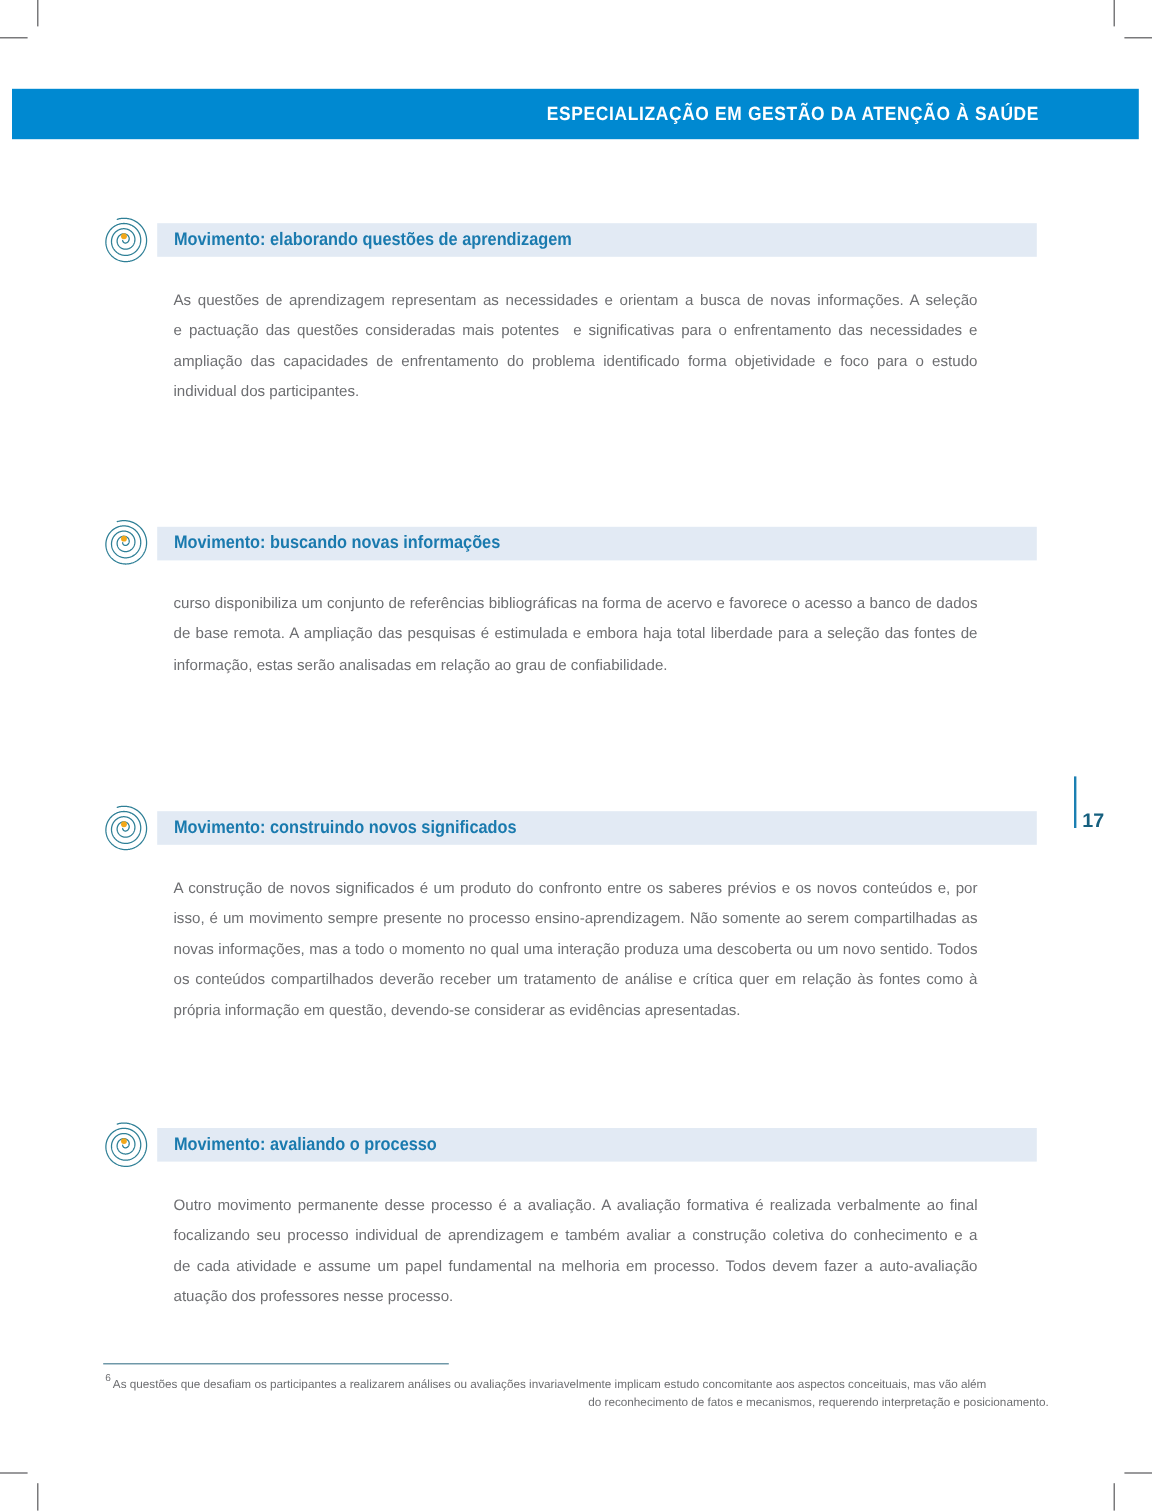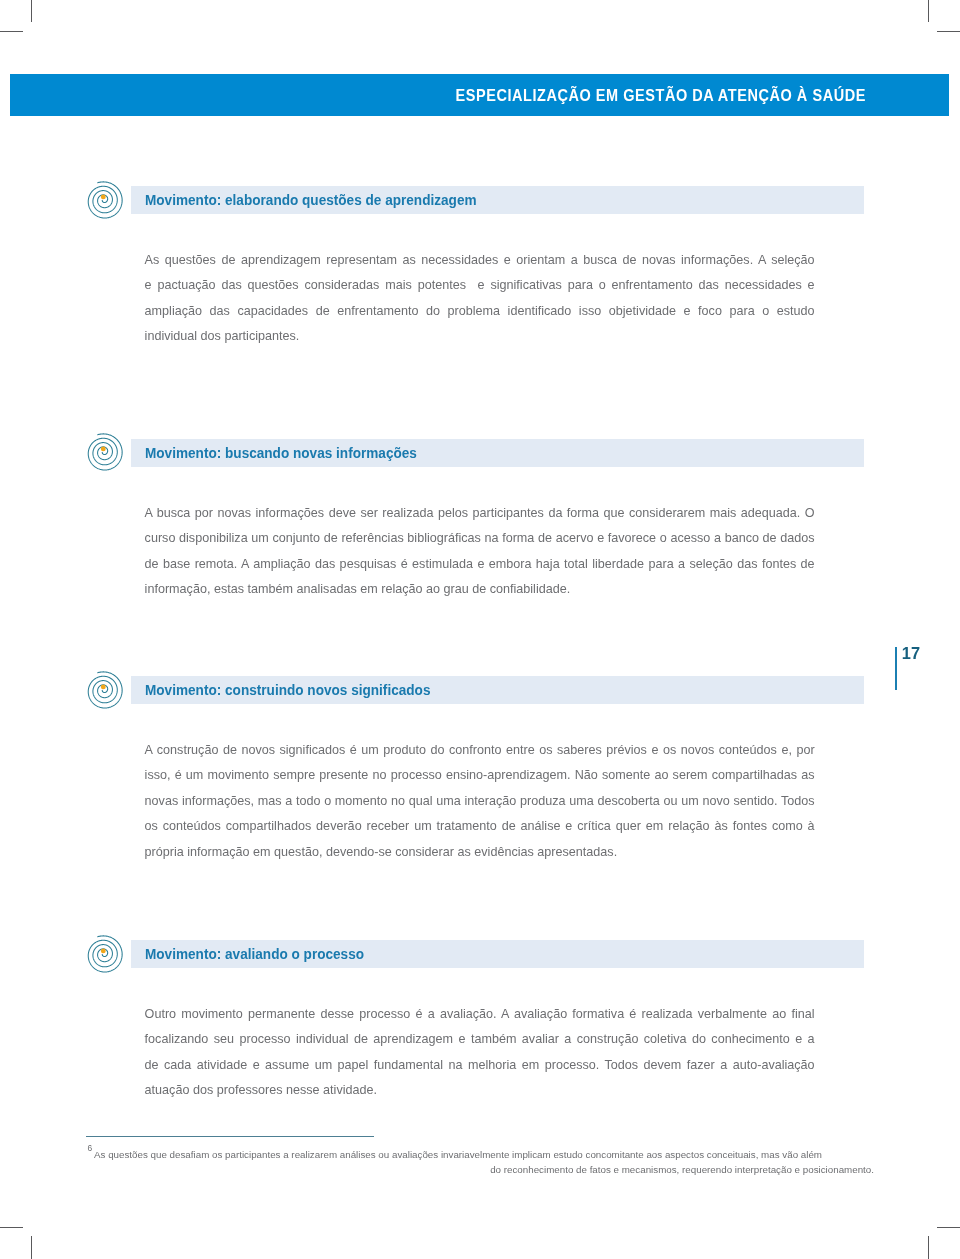--- a/index.html
+++ b/index.html
@@ -33,36 +33,36 @@
     position:absolute; left:131px; top:0; width:733px; height:28px;
     background:#e2eaf4;
   }
   .sec-title {
     position:absolute; left:144.6px; top:0; height:28px; line-height:27.6px;
     color:#1a7aae; font-size:15.1px; font-weight:700; white-space:nowrap;
     transform:scaleX(0.9005); transform-origin:left center;
   }
   .spiral { position:absolute; left:83px; top:-7.3px; width:44px; height:44px; }
 
-  .sec-body { position:absolute; left:144.6px; top:62px; width:670px; }
+  .sec-body { position:absolute; left:144.6px; top:52px; width:670px; }
   .tline {
     display:block; width:670px; transform:translateZ(0);
     color:#6d6e71; font-size:12.6px; height:25.5px; line-height:25.5px;
     text-align:justify; text-align-last:justify;
     white-space:pre-wrap;
   }
   .tline.last { text-align:right; text-align-last:left; }
 
   
   .pagenum-rule {
     position:absolute; left:894.9px; top:647.1px; width:2.1px; height:42.5px;
     background:#1b7fb2;
   }
   .pagenum {
-    position:absolute; left:901.8px; top:645px; height:16px; line-height:16px;
+    position:absolute; left:901.8px; top:676px; height:16px; line-height:16px;
     color:#16607f; font-size:16.4px; font-weight:700; letter-spacing:0.05px;
     transform:translateZ(0);
   }
 
   
   .fn-rule {
     position:absolute; left:86px; top:1136px; width:288px; height:1px;
     background:#4d7f93;
   }
   .footnote {
@@ -93,37 +93,36 @@
   <div class="section" style="top:185.8px;">
     <div class="sec-band"></div>
     <span class="spiral"><svg width="44" height="44" viewBox="0 0 44 44">
           <path d="M14.70 3.73L15.35 3.54L16.01 3.38L16.68 3.24L17.34 3.12L18.01 3.02L18.68 2.95L19.35 2.91L20.01 2.88L20.68 2.88L21.34 2.91L22.00 2.95L22.65 3.02L23.30 3.11L23.95 3.22L24.59 3.35L25.22 3.51L25.84 3.68L26.45 3.88L27.06 4.09L27.66 4.33L28.24 4.58L28.81 4.85L29.38 5.14L29.93 5.45L30.47 5.77L30.99 6.12L31.50 6.47L32.00 6.85L32.49 7.24L32.96 7.64L33.41 8.06L33.85 8.49L34.27 8.93L34.68 9.39L35.07 9.85L35.44 10.33L35.80 10.82L36.14 11.32L36.46 11.83L36.76 12.34L37.05 12.87L37.32 13.40L37.57 13.94L37.80 14.48L38.02 15.03L38.21 15.59L38.39 16.15L38.55 16.71L38.69 17.28L38.81 17.85L38.92 18.43L39.00 19.00L39.07 19.58L39.11 20.16L39.14 20.73L39.15 21.31L39.15 21.89L39.12 22.46L39.07 23.03L39.01 23.60L38.93 24.17L38.83 24.73L38.72 25.29L38.58 25.85L38.43 26.40L38.26 26.94L38.08 27.48L37.88 28.01L37.66 28.53L37.42 29.05L37.17 29.56L36.90 30.06L36.62 30.55L36.32 31.03L36.01 31.50L35.68 31.96L35.33 32.41L34.97 32.85L34.60 33.28L34.22 33.69L33.82 34.09L33.40 34.48L32.98 34.86L32.54 35.22L32.10 35.57L31.64 35.90L31.16 36.22L30.68 36.52L30.19 36.81L29.69 37.08L29.18 37.33L28.67 37.57L28.14 37.79L27.61 37.99L27.07 38.18L26.52 38.34L25.97 38.49L25.41 38.62L24.85 38.73L24.28 38.83L23.71 38.90L23.14 38.95L22.57 38.99L21.99 39.01L21.42 39.00L20.84 38.98L20.26 38.93L19.69 38.87L19.12 38.79L18.55 38.69L17.98 38.56L17.42 38.42L16.86 38.26L16.31 38.08L15.77 37.88L15.23 37.66L14.70 37.43L14.17 37.17L13.66 36.90L13.16 36.60L12.66 36.29L12.18 35.97L11.71 35.62L11.25 35.26L10.80 34.88L10.37 34.49L9.95 34.08L9.55 33.66L9.16 33.23L8.79 32.78L8.43 32.31L8.09 31.84L7.77 31.35L7.47 30.85L7.18 30.34L6.91 29.83L6.66 29.30L6.43 28.76L6.22 28.22L6.03 27.67L5.86 27.11L5.71 26.55L5.58 25.98L5.47 25.41L5.38 24.84L5.31 24.26L5.27 23.69L5.24 23.11L5.24 22.53L5.25 21.96L5.29 21.38L5.35 20.81L5.43 20.24L5.52 19.68L5.64 19.12L5.78 18.57L5.94 18.02L6.12 17.48L6.32 16.95L6.53 16.42L6.76 15.91L7.02 15.40L7.29 14.91L7.57 14.43L7.87 13.96L8.19 13.50L8.53 13.06L8.88 12.62L9.24 12.21L9.62 11.80L10.01 11.42L10.41 11.05L10.82 10.69L11.25 10.35L11.68 10.03L12.13 9.72L12.58 9.43L13.05 9.16L13.52 8.90L13.99 8.67L14.48 8.45L14.97 8.25L15.46 8.07L15.96 7.90L16.46 7.76L16.97 7.63L17.48 7.52L17.98 7.43L18.49 7.36L19.00 7.31L19.51 7.27L20.02 7.25L20.52 7.25L21.03 7.27L21.53 7.30L22.02 7.36L22.52 7.42L23.00 7.51L23.48 7.61L23.96 7.73L24.43 7.86L24.89 8.01L25.34 8.17L25.79 8.35L26.23 8.54L26.66 8.75L27.08 8.97L27.49 9.20L27.89 9.44L28.28 9.70L28.66 9.97L29.03 10.25L29.39 10.54L29.74 10.84L30.07 11.15L30.39 11.47L30.71 11.79L31.00 12.13L31.29 12.48L31.57 12.83L31.83 13.19L32.07 13.56L32.31 13.93L32.53 14.31L32.74 14.69L32.94 15.08L33.12 15.47L33.29 15.87L33.45 16.27L33.59 16.68L33.72 17.09L33.84 17.49L33.94 17.91L34.03 18.32L34.10 18.74L34.17 19.15L34.22 19.57L34.25 19.98L34.28 20.40L34.29 20.82L34.29 21.23L34.27 21.64L34.24 22.06L34.20 22.47L34.15 22.87L34.08 23.28L34.01 23.68L33.91 24.08L33.81 24.47L33.70 24.86L33.57 25.25L33.43 25.63L33.28 26.01L33.12 26.38L32.95 26.75L32.76 27.11L32.57 27.46L32.36 27.81L32.15 28.15L31.92 28.49L31.68 28.81L31.44 29.13L31.18 29.44L30.91 29.75L30.63 30.04L30.35 30.33L30.05 30.60L29.75 30.87L29.44 31.13L29.12 31.38L28.79 31.61L28.45 31.84L28.11 32.05L27.76 32.26L27.40 32.45L27.04 32.63L26.67 32.80L26.29 32.96L25.91 33.11L25.52 33.24L25.13 33.36L24.74 33.47L24.34 33.56L23.93 33.64L23.53 33.71L23.12 33.76L22.71 33.80L22.30 33.83L21.89 33.84L21.47 33.84L21.06 33.83L20.65 33.80L20.23 33.75L19.82 33.69L19.41 33.62L19.00 33.53L18.60 33.43L18.20 33.32L17.80 33.19L17.41 33.04L17.02 32.89L16.64 32.72L16.26 32.53L15.89 32.33L15.53 32.12L15.17 31.90L14.82 31.66L14.48 31.41L14.15 31.15L13.83 30.88L13.52 30.59L13.22 30.30L12.93 29.99L12.65 29.68L12.38 29.35L12.13 29.01L11.89 28.67L11.66 28.32L11.44 27.95L11.24 27.58L11.05 27.21L10.87 26.83L10.71 26.44L10.56 26.04L10.43 25.65L10.31 25.24L10.21 24.84L10.12 24.43L10.05 24.01L10.00 23.60L9.95 23.19L9.93 22.77L9.92 22.35L9.92 21.94L9.94 21.53L9.98 21.11L10.03 20.71L10.10 20.30L10.18 19.90L10.27 19.50L10.39 19.11L10.51 18.72L10.65 18.34L10.80 17.96L10.97 17.59L11.14 17.23L11.34 16.88L11.54 16.53L11.75 16.20L11.98 15.87L12.22 15.56L12.47 15.25L12.73 14.95L13.00 14.67L13.27 14.40L13.56 14.14L13.85 13.89L14.16 13.65L14.47 13.42L14.78 13.21L15.11 13.01L15.43 12.82L15.77 12.65L16.10 12.49L16.44 12.34L16.79 12.21L17.14 12.09L17.49 11.98L17.84 11.89L18.19 11.80L18.54 11.74L18.90 11.68L19.25 11.64L19.60 11.61L19.95 11.60L20.30 11.59L20.65 11.60L20.99 11.63L21.33 11.66L21.67 11.70L22.00 11.76L22.33 11.83L22.66 11.91L22.97 12.00L23.29 12.10L23.59 12.21L23.90 12.33L24.19 12.46L24.48 12.60L24.76 12.75L25.03 12.90L25.30 13.07L25.56 13.24L25.81 13.42L26.06 13.60L26.29 13.80L26.52 13.99L26.74 14.20L26.95 14.41L27.15 14.63L27.34 14.85L27.53 15.07L27.70 15.30L27.87 15.54L28.03 15.77L28.18 16.02L28.32 16.26L28.46 16.51L28.58 16.75L28.69 17.01L28.80 17.26L28.90 17.51L28.99 17.77L29.07 18.02L29.14 18.28L29.21 18.54L29.26 18.80L29.31 19.06L29.35 19.32L29.39 19.57L29.41 19.83L29.43 20.09L29.43 20.34L29.44 20.60L29.43 20.85L29.42 21.11L29.40 21.36L29.37 21.61L29.33 21.85L29.29 22.10L29.24 22.34L29.18 22.58L29.12 22.82L29.05 23.05L28.97 23.29L28.89 23.52L28.80 23.74L28.71 23.97L28.60 24.19L28.49 24.41L28.38 24.62L28.26 24.83L28.13 25.04L28.00 25.24L27.86 25.44L27.72 25.63L27.57 25.82L27.41 26.00L27.25 26.18L27.08 26.36L26.91 26.53L26.74 26.69L26.55 26.85L26.37 27.01L26.17 27.16L25.98 27.30L25.78 27.43L25.57 27.56L25.36 27.69L25.15 27.81L24.93 27.92L24.71 28.02L24.48 28.12L24.25 28.21L24.02 28.29L23.79 28.37L23.55 28.43L23.31 28.49L23.07 28.54L22.82 28.59L22.57 28.62L22.33 28.65L22.08 28.67L21.83 28.68L21.57 28.68L21.32 28.68L21.07 28.66L20.82 28.64L20.57 28.61L20.32 28.56L20.07 28.51L19.82 28.45L19.57 28.39L19.33 28.31L19.09 28.22L18.85 28.13L18.62 28.03L18.38 27.91L18.16 27.79L17.93 27.67L17.71 27.53L17.50 27.38L17.29 27.23L17.09 27.07L16.89 26.90L16.70 26.73L16.52 26.55L16.34 26.36L16.17 26.16L16.01 25.96L15.85 25.75L15.70 25.54L15.57 25.32L15.44 25.09L15.31 24.86L15.20 24.63L15.10 24.39L15.00 24.15L14.92 23.91L14.84 23.66L14.78 23.42L14.72 23.16L14.68 22.91L14.64 22.66L14.62 22.41L14.60 22.15L14.59 21.90L14.60 21.64L14.61 21.39L14.64 21.14L14.67 20.89L14.71 20.64L14.77 20.40L14.83 20.16L14.90 19.92L14.98 19.69L15.07 19.46L15.17 19.24L15.27 19.02L15.39 18.80L15.51 18.59L15.64 18.39L15.77 18.20L15.92 18.01L16.07 17.82L16.22 17.65L16.39 17.48L16.55 17.32L16.73 17.17L16.90 17.02L17.09 16.89L17.27 16.76L17.46 16.64L17.65 16.53L17.85 16.42L18.05 16.33L18.25 16.24L18.45 16.17L18.65 16.10L18.86 16.04L19.06 15.99L19.27 15.95L19.47 15.91L19.67 15.89L19.87 15.87L20.08 15.86L20.27 15.86L20.47 15.86L20.67 15.88L20.86 15.90L21.05 15.93L21.23 15.96L21.41 16.00L21.59 16.05L21.77 16.11L21.94 16.17L22.10 16.23L22.26 16.31L22.42 16.38L22.57 16.46L22.72 16.55L22.86 16.64L22.99 16.74L23.12 16.83L23.25 16.94L23.37 17.04L23.48 17.15L23.59 17.26L23.69 17.37L23.79 17.49L23.88 17.60L23.97 17.72L24.05 17.84L24.12 17.96L24.19 18.08L24.26 18.20L24.32 18.32L24.37 18.44L24.42 18.57L24.47 18.69L24.51 18.81L24.54 18.93L24.57 19.05L24.60 19.16L24.62 19.28L24.64 19.40L24.66 19.51L24.67 19.62L24.67 19.74L24.68 19.85L24.68 19.95L24.68 20.06L24.67 20.16L24.67 20.27L24.65 20.37L24.64 20.47L24.63 20.56L24.61 20.66L24.59 20.75L24.57 20.85L24.54 20.94L24.52 21.02L24.49 21.11L24.46 21.19L24.43 21.28L24.40 21.36L24.37 21.44L24.33 21.52L24.30 21.59L24.26 21.67L24.22 21.74L24.18 21.81L24.14 21.89L24.10 21.96L24.06 22.02L24.01 22.09L23.97 22.16L23.92 22.22L23.88 22.29L23.83 22.35L23.78 22.41L23.73 22.47L23.67 22.53L23.62 22.59L23.56 22.64L23.51 22.70L23.45 22.75L23.39 22.81L23.33 22.86L23.27 22.91L23.20 22.96L23.14 23.01L23.07 23.05L23.00 23.10L22.94 23.14L22.86 23.18L22.79 23.22L22.72 23.26L22.64 23.29L22.56 23.33L22.49 23.36L22.41 23.39L22.32 23.42L22.24 23.44L22.16 23.46L22.07 23.48L21.99 23.50L21.90 23.51L21.81 23.52L21.72 23.53L21.63 23.53L21.54 23.53L21.45 23.53L21.36 23.53L21.27 23.52L21.18 23.51L21.08 23.49L20.99 23.47L20.90 23.45L20.81 23.42L20.72 23.39L20.63 23.36L20.55 23.32L20.46 23.28L20.38 23.23L20.29 23.18L20.21 23.13L20.14 23.08L20.06 23.02L19.98 22.96L19.91 22.89L19.84 22.82L19.78 22.75L19.72 22.68L19.66 22.60L19.60 22.52L19.55 22.44L19.50 22.36L19.46 22.27L19.41 22.18L19.38 22.09L19.35 22.00L19.32 21.91L19.29 21.82L19.27 21.73L19.26 21.63L19.25 21.54L19.24 21.44L19.24 21.35L19.24 21.25" fill="none" stroke="#2e7f96" stroke-width="1.05" stroke-linecap="round"></path>
           <circle cx="20.3" cy="17.9" r="2.45" fill="#f2a71b"></circle>
         </svg></span>
     <div class="sec-title">Movimento: elaborando questões de aprendizagem</div>
     <div class="sec-body">
         <span class="tline">As questões de aprendizagem representam as necessidades e orientam a busca de novas informações. A seleção</span>
         <span class="tline">e pactuação das questões consideradas mais potentes  e significativas para o enfrentamento das necessidades e</span>
-        <span class="tline">ampliação das capacidades de enfrentamento do problema identificado isso objetividade e foco para o estudo</span>
+        <span class="tline">ampliação das capacidades de enfrentamento do problema identificado forma objetividade e foco para o estudo</span>
         <span class="tline last">individual dos participantes.</span>
       </div>
   </div>
 
   <div class="section" style="top:438.6px;">
     <div class="sec-band"></div>
     <span class="spiral"><svg width="44" height="44" viewBox="0 0 44 44">
           <path d="M14.70 3.73L15.35 3.54L16.01 3.38L16.68 3.24L17.34 3.12L18.01 3.02L18.68 2.95L19.35 2.91L20.01 2.88L20.68 2.88L21.34 2.91L22.00 2.95L22.65 3.02L23.30 3.11L23.95 3.22L24.59 3.35L25.22 3.51L25.84 3.68L26.45 3.88L27.06 4.09L27.66 4.33L28.24 4.58L28.81 4.85L29.38 5.14L29.93 5.45L30.47 5.77L30.99 6.12L31.50 6.47L32.00 6.85L32.49 7.24L32.96 7.64L33.41 8.06L33.85 8.49L34.27 8.93L34.68 9.39L35.07 9.85L35.44 10.33L35.80 10.82L36.14 11.32L36.46 11.83L36.76 12.34L37.05 12.87L37.32 13.40L37.57 13.94L37.80 14.48L38.02 15.03L38.21 15.59L38.39 16.15L38.55 16.71L38.69 17.28L38.81 17.85L38.92 18.43L39.00 19.00L39.07 19.58L39.11 20.16L39.14 20.73L39.15 21.31L39.15 21.89L39.12 22.46L39.07 23.03L39.01 23.60L38.93 24.17L38.83 24.73L38.72 25.29L38.58 25.85L38.43 26.40L38.26 26.94L38.08 27.48L37.88 28.01L37.66 28.53L37.42 29.05L37.17 29.56L36.90 30.06L36.62 30.55L36.32 31.03L36.01 31.50L35.68 31.96L35.33 32.41L34.97 32.85L34.60 33.28L34.22 33.69L33.82 34.09L33.40 34.48L32.98 34.86L32.54 35.22L32.10 35.57L31.64 35.90L31.16 36.22L30.68 36.52L30.19 36.81L29.69 37.08L29.18 37.33L28.67 37.57L28.14 37.79L27.61 37.99L27.07 38.18L26.52 38.34L25.97 38.49L25.41 38.62L24.85 38.73L24.28 38.83L23.71 38.90L23.14 38.95L22.57 38.99L21.99 39.01L21.42 39.00L20.84 38.98L20.26 38.93L19.69 38.87L19.12 38.79L18.55 38.69L17.98 38.56L17.42 38.42L16.86 38.26L16.31 38.08L15.77 37.88L15.23 37.66L14.70 37.43L14.17 37.17L13.66 36.90L13.16 36.60L12.66 36.29L12.18 35.97L11.71 35.62L11.25 35.26L10.80 34.88L10.37 34.49L9.95 34.08L9.55 33.66L9.16 33.23L8.79 32.78L8.43 32.31L8.09 31.84L7.77 31.35L7.47 30.85L7.18 30.34L6.91 29.83L6.66 29.30L6.43 28.76L6.22 28.22L6.03 27.67L5.86 27.11L5.71 26.55L5.58 25.98L5.47 25.41L5.38 24.84L5.31 24.26L5.27 23.69L5.24 23.11L5.24 22.53L5.25 21.96L5.29 21.38L5.35 20.81L5.43 20.24L5.52 19.68L5.64 19.12L5.78 18.57L5.94 18.02L6.12 17.48L6.32 16.95L6.53 16.42L6.76 15.91L7.02 15.40L7.29 14.91L7.57 14.43L7.87 13.96L8.19 13.50L8.53 13.06L8.88 12.62L9.24 12.21L9.62 11.80L10.01 11.42L10.41 11.05L10.82 10.69L11.25 10.35L11.68 10.03L12.13 9.72L12.58 9.43L13.05 9.16L13.52 8.90L13.99 8.67L14.48 8.45L14.97 8.25L15.46 8.07L15.96 7.90L16.46 7.76L16.97 7.63L17.48 7.52L17.98 7.43L18.49 7.36L19.00 7.31L19.51 7.27L20.02 7.25L20.52 7.25L21.03 7.27L21.53 7.30L22.02 7.36L22.52 7.42L23.00 7.51L23.48 7.61L23.96 7.73L24.43 7.86L24.89 8.01L25.34 8.17L25.79 8.35L26.23 8.54L26.66 8.75L27.08 8.97L27.49 9.20L27.89 9.44L28.28 9.70L28.66 9.97L29.03 10.25L29.39 10.54L29.74 10.84L30.07 11.15L30.39 11.47L30.71 11.79L31.00 12.13L31.29 12.48L31.57 12.83L31.83 13.19L32.07 13.56L32.31 13.93L32.53 14.31L32.74 14.69L32.94 15.08L33.12 15.47L33.29 15.87L33.45 16.27L33.59 16.68L33.72 17.09L33.84 17.49L33.94 17.91L34.03 18.32L34.10 18.74L34.17 19.15L34.22 19.57L34.25 19.98L34.28 20.40L34.29 20.82L34.29 21.23L34.27 21.64L34.24 22.06L34.20 22.47L34.15 22.87L34.08 23.28L34.01 23.68L33.91 24.08L33.81 24.47L33.70 24.86L33.57 25.25L33.43 25.63L33.28 26.01L33.12 26.38L32.95 26.75L32.76 27.11L32.57 27.46L32.36 27.81L32.15 28.15L31.92 28.49L31.68 28.81L31.44 29.13L31.18 29.44L30.91 29.75L30.63 30.04L30.35 30.33L30.05 30.60L29.75 30.87L29.44 31.13L29.12 31.38L28.79 31.61L28.45 31.84L28.11 32.05L27.76 32.26L27.40 32.45L27.04 32.63L26.67 32.80L26.29 32.96L25.91 33.11L25.52 33.24L25.13 33.36L24.74 33.47L24.34 33.56L23.93 33.64L23.53 33.71L23.12 33.76L22.71 33.80L22.30 33.83L21.89 33.84L21.47 33.84L21.06 33.83L20.65 33.80L20.23 33.75L19.82 33.69L19.41 33.62L19.00 33.53L18.60 33.43L18.20 33.32L17.80 33.19L17.41 33.04L17.02 32.89L16.64 32.72L16.26 32.53L15.89 32.33L15.53 32.12L15.17 31.90L14.82 31.66L14.48 31.41L14.15 31.15L13.83 30.88L13.52 30.59L13.22 30.30L12.93 29.99L12.65 29.68L12.38 29.35L12.13 29.01L11.89 28.67L11.66 28.32L11.44 27.95L11.24 27.58L11.05 27.21L10.87 26.83L10.71 26.44L10.56 26.04L10.43 25.65L10.31 25.24L10.21 24.84L10.12 24.43L10.05 24.01L10.00 23.60L9.95 23.19L9.93 22.77L9.92 22.35L9.92 21.94L9.94 21.53L9.98 21.11L10.03 20.71L10.10 20.30L10.18 19.90L10.27 19.50L10.39 19.11L10.51 18.72L10.65 18.34L10.80 17.96L10.97 17.59L11.14 17.23L11.34 16.88L11.54 16.53L11.75 16.20L11.98 15.87L12.22 15.56L12.47 15.25L12.73 14.95L13.00 14.67L13.27 14.40L13.56 14.14L13.85 13.89L14.16 13.65L14.47 13.42L14.78 13.21L15.11 13.01L15.43 12.82L15.77 12.65L16.10 12.49L16.44 12.34L16.79 12.21L17.14 12.09L17.49 11.98L17.84 11.89L18.19 11.80L18.54 11.74L18.90 11.68L19.25 11.64L19.60 11.61L19.95 11.60L20.30 11.59L20.65 11.60L20.99 11.63L21.33 11.66L21.67 11.70L22.00 11.76L22.33 11.83L22.66 11.91L22.97 12.00L23.29 12.10L23.59 12.21L23.90 12.33L24.19 12.46L24.48 12.60L24.76 12.75L25.03 12.90L25.30 13.07L25.56 13.24L25.81 13.42L26.06 13.60L26.29 13.80L26.52 13.99L26.74 14.20L26.95 14.41L27.15 14.63L27.34 14.85L27.53 15.07L27.70 15.30L27.87 15.54L28.03 15.77L28.18 16.02L28.32 16.26L28.46 16.51L28.58 16.75L28.69 17.01L28.80 17.26L28.90 17.51L28.99 17.77L29.07 18.02L29.14 18.28L29.21 18.54L29.26 18.80L29.31 19.06L29.35 19.32L29.39 19.57L29.41 19.83L29.43 20.09L29.43 20.34L29.44 20.60L29.43 20.85L29.42 21.11L29.40 21.36L29.37 21.61L29.33 21.85L29.29 22.10L29.24 22.34L29.18 22.58L29.12 22.82L29.05 23.05L28.97 23.29L28.89 23.52L28.80 23.74L28.71 23.97L28.60 24.19L28.49 24.41L28.38 24.62L28.26 24.83L28.13 25.04L28.00 25.24L27.86 25.44L27.72 25.63L27.57 25.82L27.41 26.00L27.25 26.18L27.08 26.36L26.91 26.53L26.74 26.69L26.55 26.85L26.37 27.01L26.17 27.16L25.98 27.30L25.78 27.43L25.57 27.56L25.36 27.69L25.15 27.81L24.93 27.92L24.71 28.02L24.48 28.12L24.25 28.21L24.02 28.29L23.79 28.37L23.55 28.43L23.31 28.49L23.07 28.54L22.82 28.59L22.57 28.62L22.33 28.65L22.08 28.67L21.83 28.68L21.57 28.68L21.32 28.68L21.07 28.66L20.82 28.64L20.57 28.61L20.32 28.56L20.07 28.51L19.82 28.45L19.57 28.39L19.33 28.31L19.09 28.22L18.85 28.13L18.62 28.03L18.38 27.91L18.16 27.79L17.93 27.67L17.71 27.53L17.50 27.38L17.29 27.23L17.09 27.07L16.89 26.90L16.70 26.73L16.52 26.55L16.34 26.36L16.17 26.16L16.01 25.96L15.85 25.75L15.70 25.54L15.57 25.32L15.44 25.09L15.31 24.86L15.20 24.63L15.10 24.39L15.00 24.15L14.92 23.91L14.84 23.66L14.78 23.42L14.72 23.16L14.68 22.91L14.64 22.66L14.62 22.41L14.60 22.15L14.59 21.90L14.60 21.64L14.61 21.39L14.64 21.14L14.67 20.89L14.71 20.64L14.77 20.40L14.83 20.16L14.90 19.92L14.98 19.69L15.07 19.46L15.17 19.24L15.27 19.02L15.39 18.80L15.51 18.59L15.64 18.39L15.77 18.20L15.92 18.01L16.07 17.82L16.22 17.65L16.39 17.48L16.55 17.32L16.73 17.17L16.90 17.02L17.09 16.89L17.27 16.76L17.46 16.64L17.65 16.53L17.85 16.42L18.05 16.33L18.25 16.24L18.45 16.17L18.65 16.10L18.86 16.04L19.06 15.99L19.27 15.95L19.47 15.91L19.67 15.89L19.87 15.87L20.08 15.86L20.27 15.86L20.47 15.86L20.67 15.88L20.86 15.90L21.05 15.93L21.23 15.96L21.41 16.00L21.59 16.05L21.77 16.11L21.94 16.17L22.10 16.23L22.26 16.31L22.42 16.38L22.57 16.46L22.72 16.55L22.86 16.64L22.99 16.74L23.12 16.83L23.25 16.94L23.37 17.04L23.48 17.15L23.59 17.26L23.69 17.37L23.79 17.49L23.88 17.60L23.97 17.72L24.05 17.84L24.12 17.96L24.19 18.08L24.26 18.20L24.32 18.32L24.37 18.44L24.42 18.57L24.47 18.69L24.51 18.81L24.54 18.93L24.57 19.05L24.60 19.16L24.62 19.28L24.64 19.40L24.66 19.51L24.67 19.62L24.67 19.74L24.68 19.85L24.68 19.95L24.68 20.06L24.67 20.16L24.67 20.27L24.65 20.37L24.64 20.47L24.63 20.56L24.61 20.66L24.59 20.75L24.57 20.85L24.54 20.94L24.52 21.02L24.49 21.11L24.46 21.19L24.43 21.28L24.40 21.36L24.37 21.44L24.33 21.52L24.30 21.59L24.26 21.67L24.22 21.74L24.18 21.81L24.14 21.89L24.10 21.96L24.06 22.02L24.01 22.09L23.97 22.16L23.92 22.22L23.88 22.29L23.83 22.35L23.78 22.41L23.73 22.47L23.67 22.53L23.62 22.59L23.56 22.64L23.51 22.70L23.45 22.75L23.39 22.81L23.33 22.86L23.27 22.91L23.20 22.96L23.14 23.01L23.07 23.05L23.00 23.10L22.94 23.14L22.86 23.18L22.79 23.22L22.72 23.26L22.64 23.29L22.56 23.33L22.49 23.36L22.41 23.39L22.32 23.42L22.24 23.44L22.16 23.46L22.07 23.48L21.99 23.50L21.90 23.51L21.81 23.52L21.72 23.53L21.63 23.53L21.54 23.53L21.45 23.53L21.36 23.53L21.27 23.52L21.18 23.51L21.08 23.49L20.99 23.47L20.90 23.45L20.81 23.42L20.72 23.39L20.63 23.36L20.55 23.32L20.46 23.28L20.38 23.23L20.29 23.18L20.21 23.13L20.14 23.08L20.06 23.02L19.98 22.96L19.91 22.89L19.84 22.82L19.78 22.75L19.72 22.68L19.66 22.60L19.60 22.52L19.55 22.44L19.50 22.36L19.46 22.27L19.41 22.18L19.38 22.09L19.35 22.00L19.32 21.91L19.29 21.82L19.27 21.73L19.26 21.63L19.25 21.54L19.24 21.44L19.24 21.35L19.24 21.25" fill="none" stroke="#2e7f96" stroke-width="1.05" stroke-linecap="round"></path>
           <circle cx="20.3" cy="17.9" r="2.45" fill="#f2a71b"></circle>
         </svg></span>
     <div class="sec-title">Movimento: buscando novas informações</div>
     <div class="sec-body">
-        <span class="tline">A busca por novas informações deve ser realizada pelos participantes da forma que considerarem mais adequada. O</span>
         <span class="tline">curso disponibiliza um conjunto de referências bibliográficas na forma de acervo e favorece o acesso a banco de dados</span>
         <span class="tline">de base remota. A ampliação das pesquisas é estimulada e embora haja total liberdade para a seleção das fontes de</span>
-        <span class="tline last">informação, estas também analisadas em relação ao grau de confiabilidade.</span>
+        <span class="tline last">informação, estas serão analisadas em relação ao grau de confiabilidade.</span>
       </div>
   </div>
 
   <div class="section" style="top:675.8px;">
     <div class="sec-band"></div>
     <span class="spiral"><svg width="44" height="44" viewBox="0 0 44 44">
           <path d="M14.70 3.73L15.35 3.54L16.01 3.38L16.68 3.24L17.34 3.12L18.01 3.02L18.68 2.95L19.35 2.91L20.01 2.88L20.68 2.88L21.34 2.91L22.00 2.95L22.65 3.02L23.30 3.11L23.95 3.22L24.59 3.35L25.22 3.51L25.84 3.68L26.45 3.88L27.06 4.09L27.66 4.33L28.24 4.58L28.81 4.85L29.38 5.14L29.93 5.45L30.47 5.77L30.99 6.12L31.50 6.47L32.00 6.85L32.49 7.24L32.96 7.64L33.41 8.06L33.85 8.49L34.27 8.93L34.68 9.39L35.07 9.85L35.44 10.33L35.80 10.82L36.14 11.32L36.46 11.83L36.76 12.34L37.05 12.87L37.32 13.40L37.57 13.94L37.80 14.48L38.02 15.03L38.21 15.59L38.39 16.15L38.55 16.71L38.69 17.28L38.81 17.85L38.92 18.43L39.00 19.00L39.07 19.58L39.11 20.16L39.14 20.73L39.15 21.31L39.15 21.89L39.12 22.46L39.07 23.03L39.01 23.60L38.93 24.17L38.83 24.73L38.72 25.29L38.58 25.85L38.43 26.40L38.26 26.94L38.08 27.48L37.88 28.01L37.66 28.53L37.42 29.05L37.17 29.56L36.90 30.06L36.62 30.55L36.32 31.03L36.01 31.50L35.68 31.96L35.33 32.41L34.97 32.85L34.60 33.28L34.22 33.69L33.82 34.09L33.40 34.48L32.98 34.86L32.54 35.22L32.10 35.57L31.64 35.90L31.16 36.22L30.68 36.52L30.19 36.81L29.69 37.08L29.18 37.33L28.67 37.57L28.14 37.79L27.61 37.99L27.07 38.18L26.52 38.34L25.97 38.49L25.41 38.62L24.85 38.73L24.28 38.83L23.71 38.90L23.14 38.95L22.57 38.99L21.99 39.01L21.42 39.00L20.84 38.98L20.26 38.93L19.69 38.87L19.12 38.79L18.55 38.69L17.98 38.56L17.42 38.42L16.86 38.26L16.31 38.08L15.77 37.88L15.23 37.66L14.70 37.43L14.17 37.17L13.66 36.90L13.16 36.60L12.66 36.29L12.18 35.97L11.71 35.62L11.25 35.26L10.80 34.88L10.37 34.49L9.95 34.08L9.55 33.66L9.16 33.23L8.79 32.78L8.43 32.31L8.09 31.84L7.77 31.35L7.47 30.85L7.18 30.34L6.91 29.83L6.66 29.30L6.43 28.76L6.22 28.22L6.03 27.67L5.86 27.11L5.71 26.55L5.58 25.98L5.47 25.41L5.38 24.84L5.31 24.26L5.27 23.69L5.24 23.11L5.24 22.53L5.25 21.96L5.29 21.38L5.35 20.81L5.43 20.24L5.52 19.68L5.64 19.12L5.78 18.57L5.94 18.02L6.12 17.48L6.32 16.95L6.53 16.42L6.76 15.91L7.02 15.40L7.29 14.91L7.57 14.43L7.87 13.96L8.19 13.50L8.53 13.06L8.88 12.62L9.24 12.21L9.62 11.80L10.01 11.42L10.41 11.05L10.82 10.69L11.25 10.35L11.68 10.03L12.13 9.72L12.58 9.43L13.05 9.16L13.52 8.90L13.99 8.67L14.48 8.45L14.97 8.25L15.46 8.07L15.96 7.90L16.46 7.76L16.97 7.63L17.48 7.52L17.98 7.43L18.49 7.36L19.00 7.31L19.51 7.27L20.02 7.25L20.52 7.25L21.03 7.27L21.53 7.30L22.02 7.36L22.52 7.42L23.00 7.51L23.48 7.61L23.96 7.73L24.43 7.86L24.89 8.01L25.34 8.17L25.79 8.35L26.23 8.54L26.66 8.75L27.08 8.97L27.49 9.20L27.89 9.44L28.28 9.70L28.66 9.97L29.03 10.25L29.39 10.54L29.74 10.84L30.07 11.15L30.39 11.47L30.71 11.79L31.00 12.13L31.29 12.48L31.57 12.83L31.83 13.19L32.07 13.56L32.31 13.93L32.53 14.31L32.74 14.69L32.94 15.08L33.12 15.47L33.29 15.87L33.45 16.27L33.59 16.68L33.72 17.09L33.84 17.49L33.94 17.91L34.03 18.32L34.10 18.74L34.17 19.15L34.22 19.57L34.25 19.98L34.28 20.40L34.29 20.82L34.29 21.23L34.27 21.64L34.24 22.06L34.20 22.47L34.15 22.87L34.08 23.28L34.01 23.68L33.91 24.08L33.81 24.47L33.70 24.86L33.57 25.25L33.43 25.63L33.28 26.01L33.12 26.38L32.95 26.75L32.76 27.11L32.57 27.46L32.36 27.81L32.15 28.15L31.92 28.49L31.68 28.81L31.44 29.13L31.18 29.44L30.91 29.75L30.63 30.04L30.35 30.33L30.05 30.60L29.75 30.87L29.44 31.13L29.12 31.38L28.79 31.61L28.45 31.84L28.11 32.05L27.76 32.26L27.40 32.45L27.04 32.63L26.67 32.80L26.29 32.96L25.91 33.11L25.52 33.24L25.13 33.36L24.74 33.47L24.34 33.56L23.93 33.64L23.53 33.71L23.12 33.76L22.71 33.80L22.30 33.83L21.89 33.84L21.47 33.84L21.06 33.83L20.65 33.80L20.23 33.75L19.82 33.69L19.41 33.62L19.00 33.53L18.60 33.43L18.20 33.32L17.80 33.19L17.41 33.04L17.02 32.89L16.64 32.72L16.26 32.53L15.89 32.33L15.53 32.12L15.17 31.90L14.82 31.66L14.48 31.41L14.15 31.15L13.83 30.88L13.52 30.59L13.22 30.30L12.93 29.99L12.65 29.68L12.38 29.35L12.13 29.01L11.89 28.67L11.66 28.32L11.44 27.95L11.24 27.58L11.05 27.21L10.87 26.83L10.71 26.44L10.56 26.04L10.43 25.65L10.31 25.24L10.21 24.84L10.12 24.43L10.05 24.01L10.00 23.60L9.95 23.19L9.93 22.77L9.92 22.35L9.92 21.94L9.94 21.53L9.98 21.11L10.03 20.71L10.10 20.30L10.18 19.90L10.27 19.50L10.39 19.11L10.51 18.72L10.65 18.34L10.80 17.96L10.97 17.59L11.14 17.23L11.34 16.88L11.54 16.53L11.75 16.20L11.98 15.87L12.22 15.56L12.47 15.25L12.73 14.95L13.00 14.67L13.27 14.40L13.56 14.14L13.85 13.89L14.16 13.65L14.47 13.42L14.78 13.21L15.11 13.01L15.43 12.82L15.77 12.65L16.10 12.49L16.44 12.34L16.79 12.21L17.14 12.09L17.49 11.98L17.84 11.89L18.19 11.80L18.54 11.74L18.90 11.68L19.25 11.64L19.60 11.61L19.95 11.60L20.30 11.59L20.65 11.60L20.99 11.63L21.33 11.66L21.67 11.70L22.00 11.76L22.33 11.83L22.66 11.91L22.97 12.00L23.29 12.10L23.59 12.21L23.90 12.33L24.19 12.46L24.48 12.60L24.76 12.75L25.03 12.90L25.30 13.07L25.56 13.24L25.81 13.42L26.06 13.60L26.29 13.80L26.52 13.99L26.74 14.20L26.95 14.41L27.15 14.63L27.34 14.85L27.53 15.07L27.70 15.30L27.87 15.54L28.03 15.77L28.18 16.02L28.32 16.26L28.46 16.51L28.58 16.75L28.69 17.01L28.80 17.26L28.90 17.51L28.99 17.77L29.07 18.02L29.14 18.28L29.21 18.54L29.26 18.80L29.31 19.06L29.35 19.32L29.39 19.57L29.41 19.83L29.43 20.09L29.43 20.34L29.44 20.60L29.43 20.85L29.42 21.11L29.40 21.36L29.37 21.61L29.33 21.85L29.29 22.10L29.24 22.34L29.18 22.58L29.12 22.82L29.05 23.05L28.97 23.29L28.89 23.52L28.80 23.74L28.71 23.97L28.60 24.19L28.49 24.41L28.38 24.62L28.26 24.83L28.13 25.04L28.00 25.24L27.86 25.44L27.72 25.63L27.57 25.82L27.41 26.00L27.25 26.18L27.08 26.36L26.91 26.53L26.74 26.69L26.55 26.85L26.37 27.01L26.17 27.16L25.98 27.30L25.78 27.43L25.57 27.56L25.36 27.69L25.15 27.81L24.93 27.92L24.71 28.02L24.48 28.12L24.25 28.21L24.02 28.29L23.79 28.37L23.55 28.43L23.31 28.49L23.07 28.54L22.82 28.59L22.57 28.62L22.33 28.65L22.08 28.67L21.83 28.68L21.57 28.68L21.32 28.68L21.07 28.66L20.82 28.64L20.57 28.61L20.32 28.56L20.07 28.51L19.82 28.45L19.57 28.39L19.33 28.31L19.09 28.22L18.85 28.13L18.62 28.03L18.38 27.91L18.16 27.79L17.93 27.67L17.71 27.53L17.50 27.38L17.29 27.23L17.09 27.07L16.89 26.90L16.70 26.73L16.52 26.55L16.34 26.36L16.17 26.16L16.01 25.96L15.85 25.75L15.70 25.54L15.57 25.32L15.44 25.09L15.31 24.86L15.20 24.63L15.10 24.39L15.00 24.15L14.92 23.91L14.84 23.66L14.78 23.42L14.72 23.16L14.68 22.91L14.64 22.66L14.62 22.41L14.60 22.15L14.59 21.90L14.60 21.64L14.61 21.39L14.64 21.14L14.67 20.89L14.71 20.64L14.77 20.40L14.83 20.16L14.90 19.92L14.98 19.69L15.07 19.46L15.17 19.24L15.27 19.02L15.39 18.80L15.51 18.59L15.64 18.39L15.77 18.20L15.92 18.01L16.07 17.82L16.22 17.65L16.39 17.48L16.55 17.32L16.73 17.17L16.90 17.02L17.09 16.89L17.27 16.76L17.46 16.64L17.65 16.53L17.85 16.42L18.05 16.33L18.25 16.24L18.45 16.17L18.65 16.10L18.86 16.04L19.06 15.99L19.27 15.95L19.47 15.91L19.67 15.89L19.87 15.87L20.08 15.86L20.27 15.86L20.47 15.86L20.67 15.88L20.86 15.90L21.05 15.93L21.23 15.96L21.41 16.00L21.59 16.05L21.77 16.11L21.94 16.17L22.10 16.23L22.26 16.31L22.42 16.38L22.57 16.46L22.72 16.55L22.86 16.64L22.99 16.74L23.12 16.83L23.25 16.94L23.37 17.04L23.48 17.15L23.59 17.26L23.69 17.37L23.79 17.49L23.88 17.60L23.97 17.72L24.05 17.84L24.12 17.96L24.19 18.08L24.26 18.20L24.32 18.32L24.37 18.44L24.42 18.57L24.47 18.69L24.51 18.81L24.54 18.93L24.57 19.05L24.60 19.16L24.62 19.28L24.64 19.40L24.66 19.51L24.67 19.62L24.67 19.74L24.68 19.85L24.68 19.95L24.68 20.06L24.67 20.16L24.67 20.27L24.65 20.37L24.64 20.47L24.63 20.56L24.61 20.66L24.59 20.75L24.57 20.85L24.54 20.94L24.52 21.02L24.49 21.11L24.46 21.19L24.43 21.28L24.40 21.36L24.37 21.44L24.33 21.52L24.30 21.59L24.26 21.67L24.22 21.74L24.18 21.81L24.14 21.89L24.10 21.96L24.06 22.02L24.01 22.09L23.97 22.16L23.92 22.22L23.88 22.29L23.83 22.35L23.78 22.41L23.73 22.47L23.67 22.53L23.62 22.59L23.56 22.64L23.51 22.70L23.45 22.75L23.39 22.81L23.33 22.86L23.27 22.91L23.20 22.96L23.14 23.01L23.07 23.05L23.00 23.10L22.94 23.14L22.86 23.18L22.79 23.22L22.72 23.26L22.64 23.29L22.56 23.33L22.49 23.36L22.41 23.39L22.32 23.42L22.24 23.44L22.16 23.46L22.07 23.48L21.99 23.50L21.90 23.51L21.81 23.52L21.72 23.53L21.63 23.53L21.54 23.53L21.45 23.53L21.36 23.53L21.27 23.52L21.18 23.51L21.08 23.49L20.99 23.47L20.90 23.45L20.81 23.42L20.72 23.39L20.63 23.36L20.55 23.32L20.46 23.28L20.38 23.23L20.29 23.18L20.21 23.13L20.14 23.08L20.06 23.02L19.98 22.96L19.91 22.89L19.84 22.82L19.78 22.75L19.72 22.68L19.66 22.60L19.60 22.52L19.55 22.44L19.50 22.36L19.46 22.27L19.41 22.18L19.38 22.09L19.35 22.00L19.32 21.91L19.29 21.82L19.27 21.73L19.26 21.63L19.25 21.54L19.24 21.44L19.24 21.35L19.24 21.25" fill="none" stroke="#2e7f96" stroke-width="1.05" stroke-linecap="round"></path>
           <circle cx="20.3" cy="17.9" r="2.45" fill="#f2a71b"></circle>
         </svg></span>
     <div class="sec-title">Movimento: construindo novos significados</div>
@@ -140,21 +139,21 @@
     <div class="sec-band"></div>
     <span class="spiral"><svg width="44" height="44" viewBox="0 0 44 44">
           <path d="M14.70 3.73L15.35 3.54L16.01 3.38L16.68 3.24L17.34 3.12L18.01 3.02L18.68 2.95L19.35 2.91L20.01 2.88L20.68 2.88L21.34 2.91L22.00 2.95L22.65 3.02L23.30 3.11L23.95 3.22L24.59 3.35L25.22 3.51L25.84 3.68L26.45 3.88L27.06 4.09L27.66 4.33L28.24 4.58L28.81 4.85L29.38 5.14L29.93 5.45L30.47 5.77L30.99 6.12L31.50 6.47L32.00 6.85L32.49 7.24L32.96 7.64L33.41 8.06L33.85 8.49L34.27 8.93L34.68 9.39L35.07 9.85L35.44 10.33L35.80 10.82L36.14 11.32L36.46 11.83L36.76 12.34L37.05 12.87L37.32 13.40L37.57 13.94L37.80 14.48L38.02 15.03L38.21 15.59L38.39 16.15L38.55 16.71L38.69 17.28L38.81 17.85L38.92 18.43L39.00 19.00L39.07 19.58L39.11 20.16L39.14 20.73L39.15 21.31L39.15 21.89L39.12 22.46L39.07 23.03L39.01 23.60L38.93 24.17L38.83 24.73L38.72 25.29L38.58 25.85L38.43 26.40L38.26 26.94L38.08 27.48L37.88 28.01L37.66 28.53L37.42 29.05L37.17 29.56L36.90 30.06L36.62 30.55L36.32 31.03L36.01 31.50L35.68 31.96L35.33 32.41L34.97 32.85L34.60 33.28L34.22 33.69L33.82 34.09L33.40 34.48L32.98 34.86L32.54 35.22L32.10 35.57L31.64 35.90L31.16 36.22L30.68 36.52L30.19 36.81L29.69 37.08L29.18 37.33L28.67 37.57L28.14 37.79L27.61 37.99L27.07 38.18L26.52 38.34L25.97 38.49L25.41 38.62L24.85 38.73L24.28 38.83L23.71 38.90L23.14 38.95L22.57 38.99L21.99 39.01L21.42 39.00L20.84 38.98L20.26 38.93L19.69 38.87L19.12 38.79L18.55 38.69L17.98 38.56L17.42 38.42L16.86 38.26L16.31 38.08L15.77 37.88L15.23 37.66L14.70 37.43L14.17 37.17L13.66 36.90L13.16 36.60L12.66 36.29L12.18 35.97L11.71 35.62L11.25 35.26L10.80 34.88L10.37 34.49L9.95 34.08L9.55 33.66L9.16 33.23L8.79 32.78L8.43 32.31L8.09 31.84L7.77 31.35L7.47 30.85L7.18 30.34L6.91 29.83L6.66 29.30L6.43 28.76L6.22 28.22L6.03 27.67L5.86 27.11L5.71 26.55L5.58 25.98L5.47 25.41L5.38 24.84L5.31 24.26L5.27 23.69L5.24 23.11L5.24 22.53L5.25 21.96L5.29 21.38L5.35 20.81L5.43 20.24L5.52 19.68L5.64 19.12L5.78 18.57L5.94 18.02L6.12 17.48L6.32 16.95L6.53 16.42L6.76 15.91L7.02 15.40L7.29 14.91L7.57 14.43L7.87 13.96L8.19 13.50L8.53 13.06L8.88 12.62L9.24 12.21L9.62 11.80L10.01 11.42L10.41 11.05L10.82 10.69L11.25 10.35L11.68 10.03L12.13 9.72L12.58 9.43L13.05 9.16L13.52 8.90L13.99 8.67L14.48 8.45L14.97 8.25L15.46 8.07L15.96 7.90L16.46 7.76L16.97 7.63L17.48 7.52L17.98 7.43L18.49 7.36L19.00 7.31L19.51 7.27L20.02 7.25L20.52 7.25L21.03 7.27L21.53 7.30L22.02 7.36L22.52 7.42L23.00 7.51L23.48 7.61L23.96 7.73L24.43 7.86L24.89 8.01L25.34 8.17L25.79 8.35L26.23 8.54L26.66 8.75L27.08 8.97L27.49 9.20L27.89 9.44L28.28 9.70L28.66 9.97L29.03 10.25L29.39 10.54L29.74 10.84L30.07 11.15L30.39 11.47L30.71 11.79L31.00 12.13L31.29 12.48L31.57 12.83L31.83 13.19L32.07 13.56L32.31 13.93L32.53 14.31L32.74 14.69L32.94 15.08L33.12 15.47L33.29 15.87L33.45 16.27L33.59 16.68L33.72 17.09L33.84 17.49L33.94 17.91L34.03 18.32L34.10 18.74L34.17 19.15L34.22 19.57L34.25 19.98L34.28 20.40L34.29 20.82L34.29 21.23L34.27 21.64L34.24 22.06L34.20 22.47L34.15 22.87L34.08 23.28L34.01 23.68L33.91 24.08L33.81 24.47L33.70 24.86L33.57 25.25L33.43 25.63L33.28 26.01L33.12 26.38L32.95 26.75L32.76 27.11L32.57 27.46L32.36 27.81L32.15 28.15L31.92 28.49L31.68 28.81L31.44 29.13L31.18 29.44L30.91 29.75L30.63 30.04L30.35 30.33L30.05 30.60L29.75 30.87L29.44 31.13L29.12 31.38L28.79 31.61L28.45 31.84L28.11 32.05L27.76 32.26L27.40 32.45L27.04 32.63L26.67 32.80L26.29 32.96L25.91 33.11L25.52 33.24L25.13 33.36L24.74 33.47L24.34 33.56L23.93 33.64L23.53 33.71L23.12 33.76L22.71 33.80L22.30 33.83L21.89 33.84L21.47 33.84L21.06 33.83L20.65 33.80L20.23 33.75L19.82 33.69L19.41 33.62L19.00 33.53L18.60 33.43L18.20 33.32L17.80 33.19L17.41 33.04L17.02 32.89L16.64 32.72L16.26 32.53L15.89 32.33L15.53 32.12L15.17 31.90L14.82 31.66L14.48 31.41L14.15 31.15L13.83 30.88L13.52 30.59L13.22 30.30L12.93 29.99L12.65 29.68L12.38 29.35L12.13 29.01L11.89 28.67L11.66 28.32L11.44 27.95L11.24 27.58L11.05 27.21L10.87 26.83L10.71 26.44L10.56 26.04L10.43 25.65L10.31 25.24L10.21 24.84L10.12 24.43L10.05 24.01L10.00 23.60L9.95 23.19L9.93 22.77L9.92 22.35L9.92 21.94L9.94 21.53L9.98 21.11L10.03 20.71L10.10 20.30L10.18 19.90L10.27 19.50L10.39 19.11L10.51 18.72L10.65 18.34L10.80 17.96L10.97 17.59L11.14 17.23L11.34 16.88L11.54 16.53L11.75 16.20L11.98 15.87L12.22 15.56L12.47 15.25L12.73 14.95L13.00 14.67L13.27 14.40L13.56 14.14L13.85 13.89L14.16 13.65L14.47 13.42L14.78 13.21L15.11 13.01L15.43 12.82L15.77 12.65L16.10 12.49L16.44 12.34L16.79 12.21L17.14 12.09L17.49 11.98L17.84 11.89L18.19 11.80L18.54 11.74L18.90 11.68L19.25 11.64L19.60 11.61L19.95 11.60L20.30 11.59L20.65 11.60L20.99 11.63L21.33 11.66L21.67 11.70L22.00 11.76L22.33 11.83L22.66 11.91L22.97 12.00L23.29 12.10L23.59 12.21L23.90 12.33L24.19 12.46L24.48 12.60L24.76 12.75L25.03 12.90L25.30 13.07L25.56 13.24L25.81 13.42L26.06 13.60L26.29 13.80L26.52 13.99L26.74 14.20L26.95 14.41L27.15 14.63L27.34 14.85L27.53 15.07L27.70 15.30L27.87 15.54L28.03 15.77L28.18 16.02L28.32 16.26L28.46 16.51L28.58 16.75L28.69 17.01L28.80 17.26L28.90 17.51L28.99 17.77L29.07 18.02L29.14 18.28L29.21 18.54L29.26 18.80L29.31 19.06L29.35 19.32L29.39 19.57L29.41 19.83L29.43 20.09L29.43 20.34L29.44 20.60L29.43 20.85L29.42 21.11L29.40 21.36L29.37 21.61L29.33 21.85L29.29 22.10L29.24 22.34L29.18 22.58L29.12 22.82L29.05 23.05L28.97 23.29L28.89 23.52L28.80 23.74L28.71 23.97L28.60 24.19L28.49 24.41L28.38 24.62L28.26 24.83L28.13 25.04L28.00 25.24L27.86 25.44L27.72 25.63L27.57 25.82L27.41 26.00L27.25 26.18L27.08 26.36L26.91 26.53L26.74 26.69L26.55 26.85L26.37 27.01L26.17 27.16L25.98 27.30L25.78 27.43L25.57 27.56L25.36 27.69L25.15 27.81L24.93 27.92L24.71 28.02L24.48 28.12L24.25 28.21L24.02 28.29L23.79 28.37L23.55 28.43L23.31 28.49L23.07 28.54L22.82 28.59L22.57 28.62L22.33 28.65L22.08 28.67L21.83 28.68L21.57 28.68L21.32 28.68L21.07 28.66L20.82 28.64L20.57 28.61L20.32 28.56L20.07 28.51L19.82 28.45L19.57 28.39L19.33 28.31L19.09 28.22L18.85 28.13L18.62 28.03L18.38 27.91L18.16 27.79L17.93 27.67L17.71 27.53L17.50 27.38L17.29 27.23L17.09 27.07L16.89 26.90L16.70 26.73L16.52 26.55L16.34 26.36L16.17 26.16L16.01 25.96L15.85 25.75L15.70 25.54L15.57 25.32L15.44 25.09L15.31 24.86L15.20 24.63L15.10 24.39L15.00 24.15L14.92 23.91L14.84 23.66L14.78 23.42L14.72 23.16L14.68 22.91L14.64 22.66L14.62 22.41L14.60 22.15L14.59 21.90L14.60 21.64L14.61 21.39L14.64 21.14L14.67 20.89L14.71 20.64L14.77 20.40L14.83 20.16L14.90 19.92L14.98 19.69L15.07 19.46L15.17 19.24L15.27 19.02L15.39 18.80L15.51 18.59L15.64 18.39L15.77 18.20L15.92 18.01L16.07 17.82L16.22 17.65L16.39 17.48L16.55 17.32L16.73 17.17L16.90 17.02L17.09 16.89L17.27 16.76L17.46 16.64L17.65 16.53L17.85 16.42L18.05 16.33L18.25 16.24L18.45 16.17L18.65 16.10L18.86 16.04L19.06 15.99L19.27 15.95L19.47 15.91L19.67 15.89L19.87 15.87L20.08 15.86L20.27 15.86L20.47 15.86L20.67 15.88L20.86 15.90L21.05 15.93L21.23 15.96L21.41 16.00L21.59 16.05L21.77 16.11L21.94 16.17L22.10 16.23L22.26 16.31L22.42 16.38L22.57 16.46L22.72 16.55L22.86 16.64L22.99 16.74L23.12 16.83L23.25 16.94L23.37 17.04L23.48 17.15L23.59 17.26L23.69 17.37L23.79 17.49L23.88 17.60L23.97 17.72L24.05 17.84L24.12 17.96L24.19 18.08L24.26 18.20L24.32 18.32L24.37 18.44L24.42 18.57L24.47 18.69L24.51 18.81L24.54 18.93L24.57 19.05L24.60 19.16L24.62 19.28L24.64 19.40L24.66 19.51L24.67 19.62L24.67 19.74L24.68 19.85L24.68 19.95L24.68 20.06L24.67 20.16L24.67 20.27L24.65 20.37L24.64 20.47L24.63 20.56L24.61 20.66L24.59 20.75L24.57 20.85L24.54 20.94L24.52 21.02L24.49 21.11L24.46 21.19L24.43 21.28L24.40 21.36L24.37 21.44L24.33 21.52L24.30 21.59L24.26 21.67L24.22 21.74L24.18 21.81L24.14 21.89L24.10 21.96L24.06 22.02L24.01 22.09L23.97 22.16L23.92 22.22L23.88 22.29L23.83 22.35L23.78 22.41L23.73 22.47L23.67 22.53L23.62 22.59L23.56 22.64L23.51 22.70L23.45 22.75L23.39 22.81L23.33 22.86L23.27 22.91L23.20 22.96L23.14 23.01L23.07 23.05L23.00 23.10L22.94 23.14L22.86 23.18L22.79 23.22L22.72 23.26L22.64 23.29L22.56 23.33L22.49 23.36L22.41 23.39L22.32 23.42L22.24 23.44L22.16 23.46L22.07 23.48L21.99 23.50L21.90 23.51L21.81 23.52L21.72 23.53L21.63 23.53L21.54 23.53L21.45 23.53L21.36 23.53L21.27 23.52L21.18 23.51L21.08 23.49L20.99 23.47L20.90 23.45L20.81 23.42L20.72 23.39L20.63 23.36L20.55 23.32L20.46 23.28L20.38 23.23L20.29 23.18L20.21 23.13L20.14 23.08L20.06 23.02L19.98 22.96L19.91 22.89L19.84 22.82L19.78 22.75L19.72 22.68L19.66 22.60L19.60 22.52L19.55 22.44L19.50 22.36L19.46 22.27L19.41 22.18L19.38 22.09L19.35 22.00L19.32 21.91L19.29 21.82L19.27 21.73L19.26 21.63L19.25 21.54L19.24 21.44L19.24 21.35L19.24 21.25" fill="none" stroke="#2e7f96" stroke-width="1.05" stroke-linecap="round"></path>
           <circle cx="20.3" cy="17.9" r="2.45" fill="#f2a71b"></circle>
         </svg></span>
     <div class="sec-title">Movimento: avaliando o processo</div>
     <div class="sec-body">
         <span class="tline">Outro movimento permanente desse processo é a avaliação. A avaliação formativa é realizada verbalmente ao final</span>
         <span class="tline">focalizando seu processo individual de aprendizagem e também avaliar a construção coletiva do conhecimento e a</span>
         <span class="tline">de cada atividade e assume um papel fundamental na melhoria em processo. Todos devem fazer a auto-avaliação</span>
-        <span class="tline last">atuação dos professores nesse atividade.</span>
+        <span class="tline last">atuação dos professores nesse processo.</span>
       </div>
   </div>
 
   <div class="pagenum-rule"></div>
   <div class="pagenum">17</div>
 
   <div class="fn-rule"></div>
   <div class="footnote">
     <span class="fnline"><span class="fn-mark">6</span><span>As questões que desafiam os participantes a realizarem análises ou avaliações invariavelmente implicam estudo concomitante aos aspectos conceituais, mas vão além</span></span>
     <span class="fnline" style="padding-left:1px;text-align:right;"><span>do reconhecimento de fatos e mecanismos, requerendo interpretação e posicionamento.</span></span>

